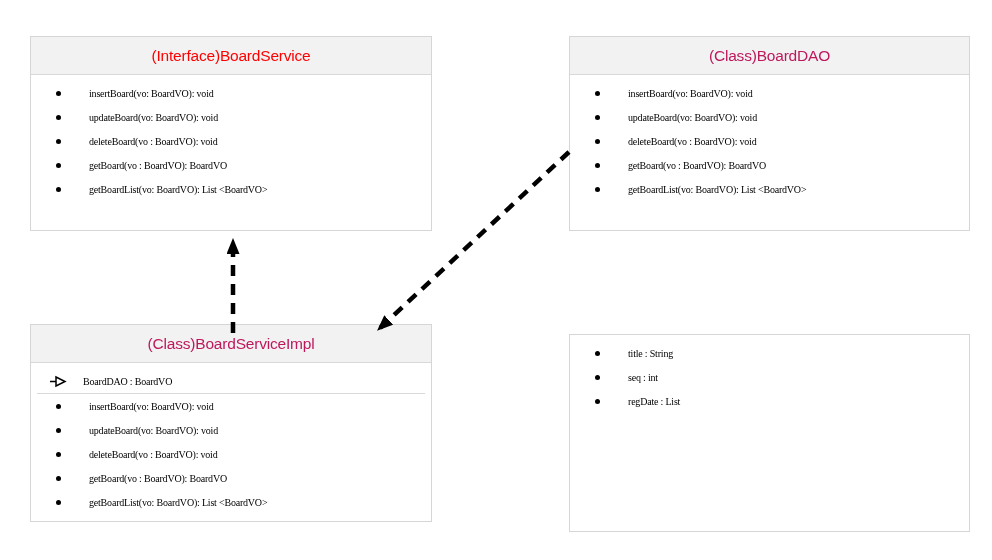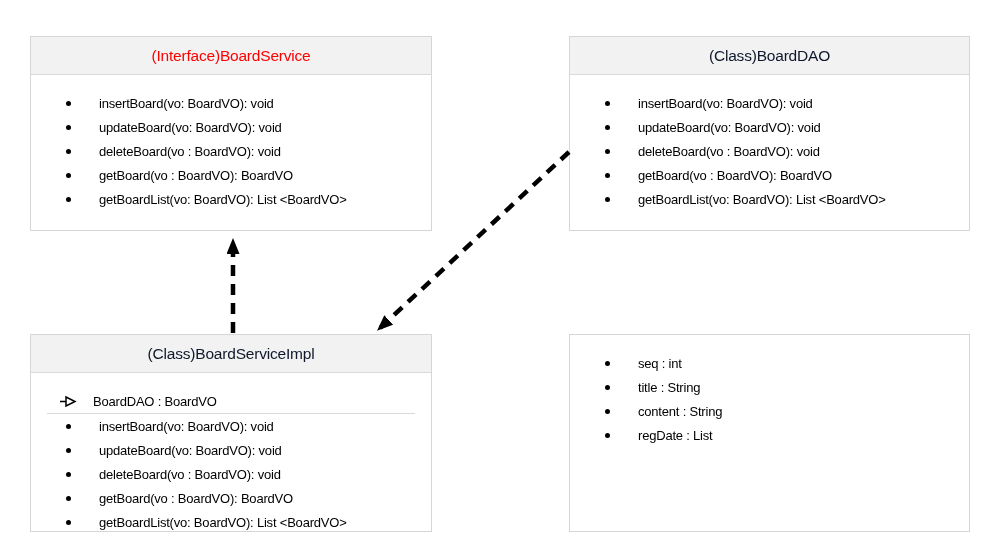--- a/index.html
+++ b/index.html
@@ -2,29 +2,29 @@
 <html><head>
 <meta charset="utf-8">
 <style>
   html,body{margin:0;padding:0;background:#ffffff;}
   body{width:992px;height:560px;font-family:"Liberation Sans",sans-serif;-webkit-font-smoothing:antialiased;}
   .stage{position:relative;width:980px;height:560px;background:#ffffff;overflow:hidden;}
 
   .box{position:absolute;background:#ffffff;border:1px solid #d6d6d6;box-sizing:border-box;}
   .box-tl{left:30px;top:36px;width:402px;height:195px;}
   .box-tr{left:569px;top:36px;width:401px;height:195px;}
-  .box-bl{left:30px;top:334px;width:402px;height:198px;}
+  .box-bl{left:30px;top:324px;width:402px;height:198px;}
   .box-br{left:569px;top:334px;width:401px;height:198px;}
 
   .box-header{height:37px;line-height:37px;text-align:center;background:#f2f2f2;
               border-bottom:1px solid #d9d9d9;font-size:15.5px;letter-spacing:-0.2px;}
   .title-red{color:#ff0000;}
-  .title-blue{color:#0f172a;}
+  .title-blue{color:#be185d;}
 
-  ul.box-body{list-style:none;margin:16px;padding:0;font-size:13px;color:#000000;letter-spacing:-0.2px;}
+  ul.box-body{list-style:none;margin:6px;padding:0;font-size:10px;color:#000000;letter-spacing:-0.2px;font-family:Liberation Serif, serif;}
   .top-body{padding-top:24px;}
   .bottom-body{padding-top:7px;}
   .box-body li{height:24px;display:flex;align-items:center;white-space:nowrap;}
 
   .bullet{flex:none;width:5px;height:5px;border-radius:50%;background:#000;margin:0 28px 0 19px;}
   .arrow-bullet{flex:none;margin:0 16px 0 12px;display:block;}
   .field-row{border-bottom:1px solid #d9d9d9;}
 
   .arrows{position:absolute;left:0;top:0;width:992px;height:560px;pointer-events:none;}
 </style>
@@ -114,29 +114,25 @@
           <span class="bullet"></span>
           <span>getBoardList(vo: BoardVO): List &lt;BoardVO&gt;</span>
         </li>
     </ul>
   </div>
 
   <div class="box box-br">
     <ul class="box-body bottom-body">
       <li>
           <span class="bullet"></span>
-          <span>seq : int</span>
-        </li>
-      <li>
-          <span class="bullet"></span>
           <span>title : String</span>
         </li>
       <li>
           <span class="bullet"></span>
-          <span>content : String</span>
+          <span>seq : int</span>
         </li>
       <li>
           <span class="bullet"></span>
           <span>regDate : List</span>
         </li>
     </ul>
   </div>
 
   <svg class="arrows" viewBox="0 0 992 560" xmlns="http://www.w3.org/2000/svg">
     <defs>

